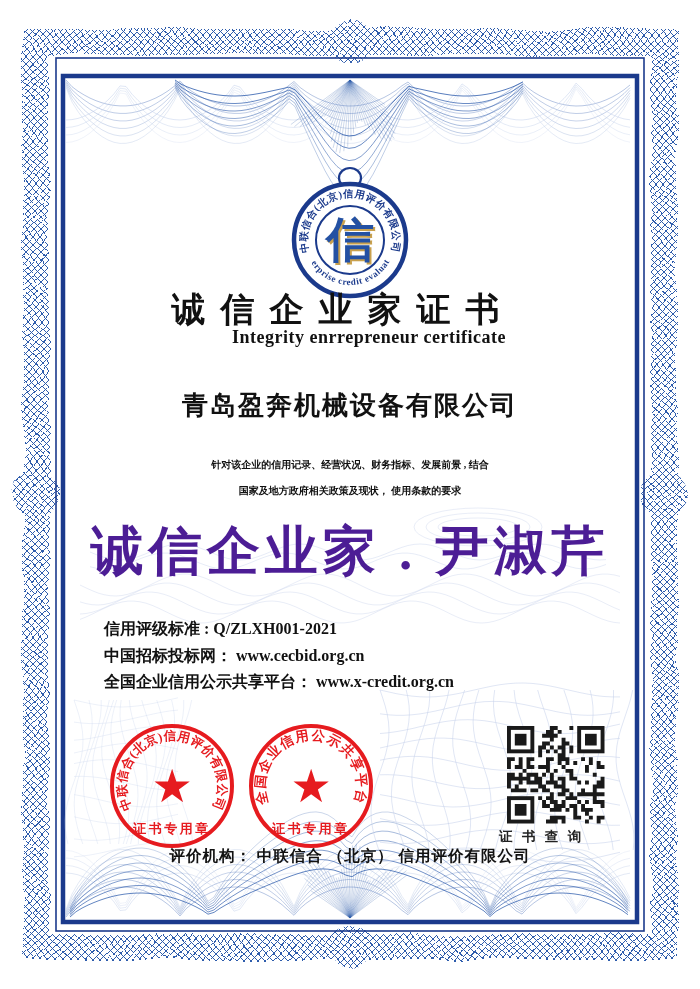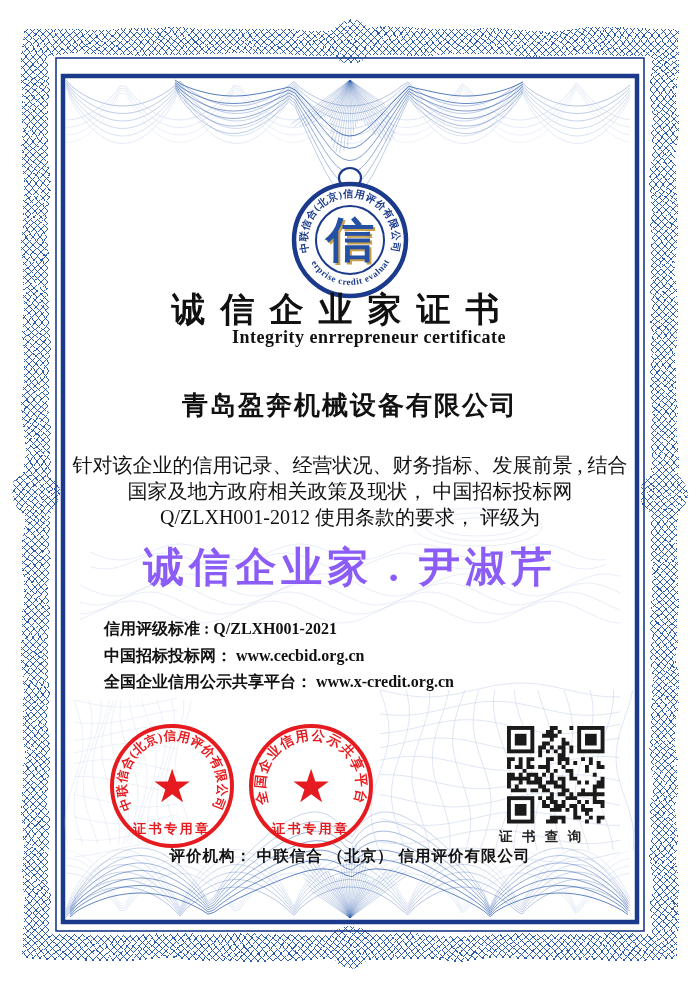--- a/index.html
+++ b/index.html
@@ -8,22 +8,22 @@
     margin:0 auto;overflow:hidden;
     font-family:"Liberation Serif","DejaVu Serif",serif;
   }
   .page svg.deco{position:absolute;left:0;top:0;}
   .layer{position:absolute;left:0;top:0;width:700px;height:989px;pointer-events:none;}
   .ctext{position:absolute;left:0;width:700px;text-align:center;color:#111;}
   .title-cn{top:287px;font-size:34px;font-weight:bold;letter-spacing:15px;transform:translateX(-7px);}
   .title-en{top:327px;font-size:18px;font-weight:bold;letter-spacing:0.5px;margin-left:19px;}
   .cert-no{top:355px;font-size:16px;font-weight:bold;letter-spacing:1px;}
   .company{top:388px;font-size:26px;font-weight:bold;letter-spacing:2px;}
-  .body-par{top:452px;font-size:20px;font-weight:normal;line-height:26px;}
-  .award{top:540px;font-size:41px;font-weight:bold;letter-spacing:5px;color:#8b5cf6;}
+  .body-par{top:452px;font-size:10px;font-weight:bold;line-height:26px;}
+  .award{top:516px;font-size:53px;font-weight:bold;letter-spacing:5px;color:#4c1d95;}
   .details{position:absolute;left:104px;top:616px;font-size:16px;font-weight:bold;color:#111;}
   .details .dline{height:26.5px;line-height:26.5px;white-space:nowrap;font-family:Liberation Serif, serif;}
   .qr-caption{position:absolute;left:499px;top:828px;width:115px;
     font-size:13.5px;font-weight:bold;letter-spacing:3px;color:#222;}
   .issuer{top:846px;font-size:15.5px;font-weight:bold;letter-spacing:1px;}
 </style>
 </head>
 <body>
 
 <div class="page">
@@ -265,22 +265,21 @@
         <rect x="514.8" y="804" width="11.7" height="11.7" fill="#1a1a1a"></rect>
       </g>
   </svg>
 
   <div class="layer">
     <div class="ctext title-cn">诚信企业家证书</div>
     <div class="ctext title-en">Integrity enrrepreneur certificate</div>
     <div class="ctext company">青岛盈奔机械设备有限公司</div>
     <div class="ctext body-par">
       <div>针对该企业的信用记录、经营状况、财务指标、发展前景 , 结合</div>
-      <div>国家及地方政府相关政策及现状， 中国招标投标网</div>
-      <div>Q/ZLXH001-2012 使用条款的要求， 评级为</div>
+      <div>国家及地方政府相关政策及现状， 使用条款的要求</div>
     </div>
     <div class="ctext award">诚信企业家 . 尹淑芹</div>
     <div class="details">
       <div class="dline">信用评级标准 : Q/ZLXH001-2021</div>
       <div class="dline">中国招标投标网：  www.cecbid.org.cn</div>
       <div class="dline">全国企业信用公示共享平台：  www.x-credit.org.cn</div>
     </div>
     <div class="qr-caption">证 书 查 询</div>
     <div class="ctext issuer">评价机构： 中联信合 （北京） 信用评价有限公司</div>
   </div>

